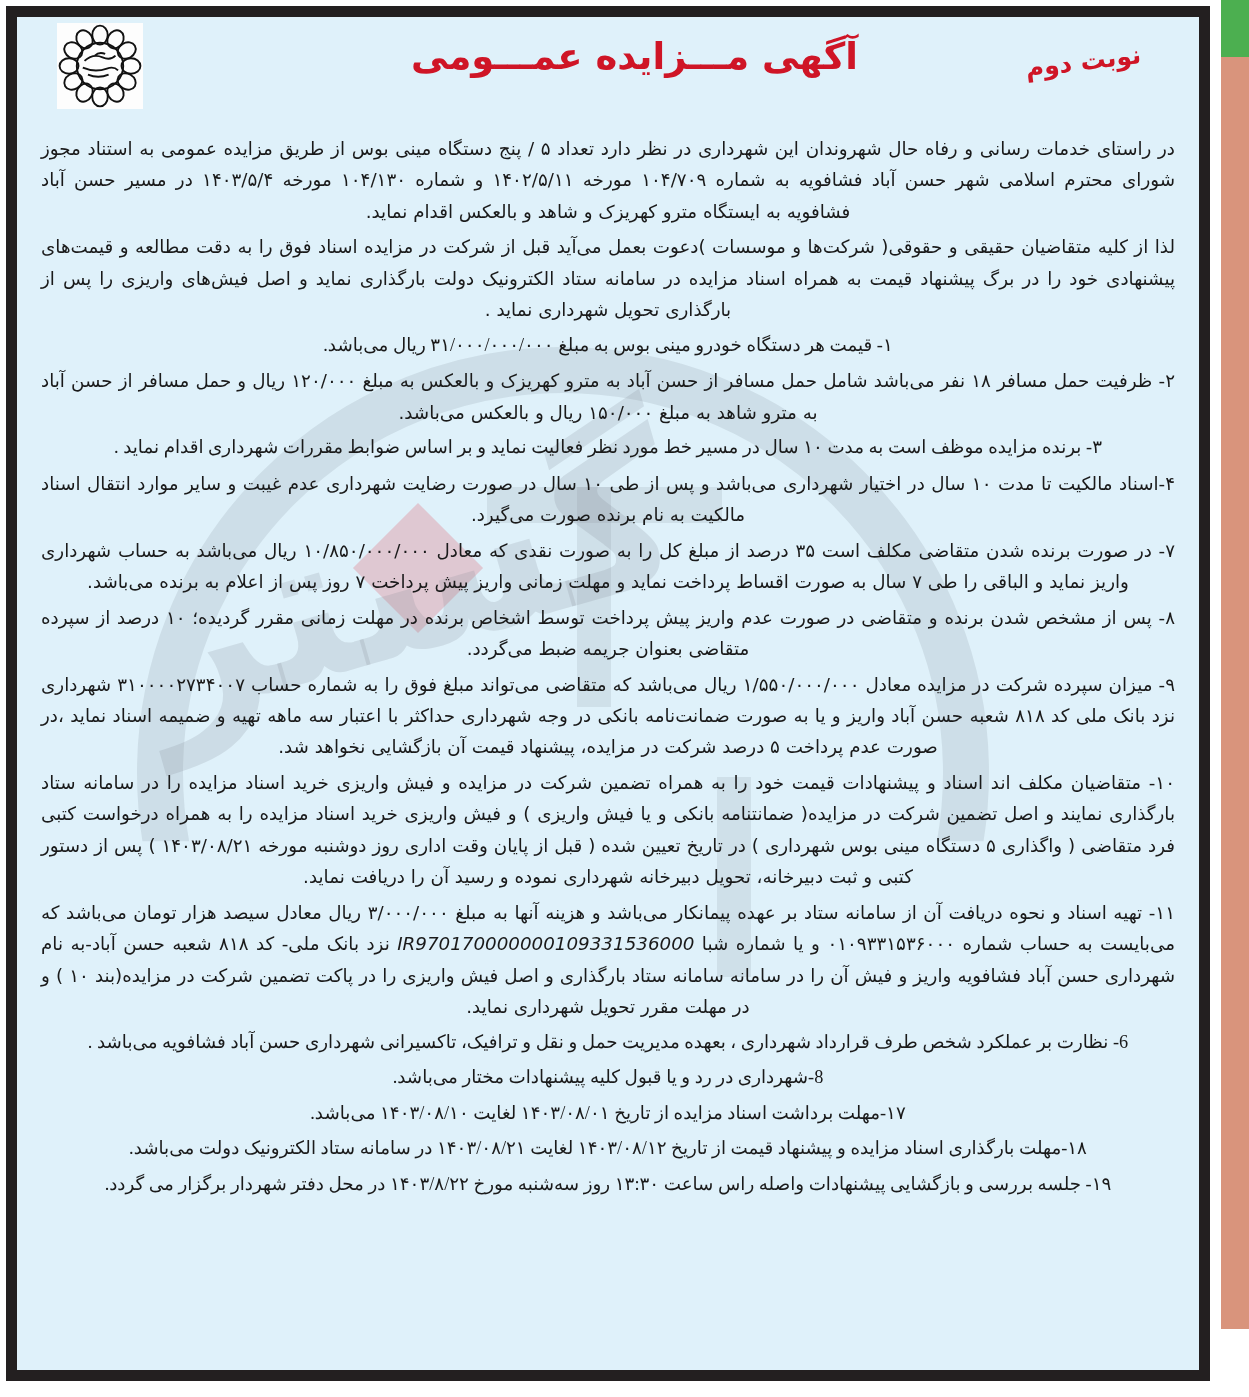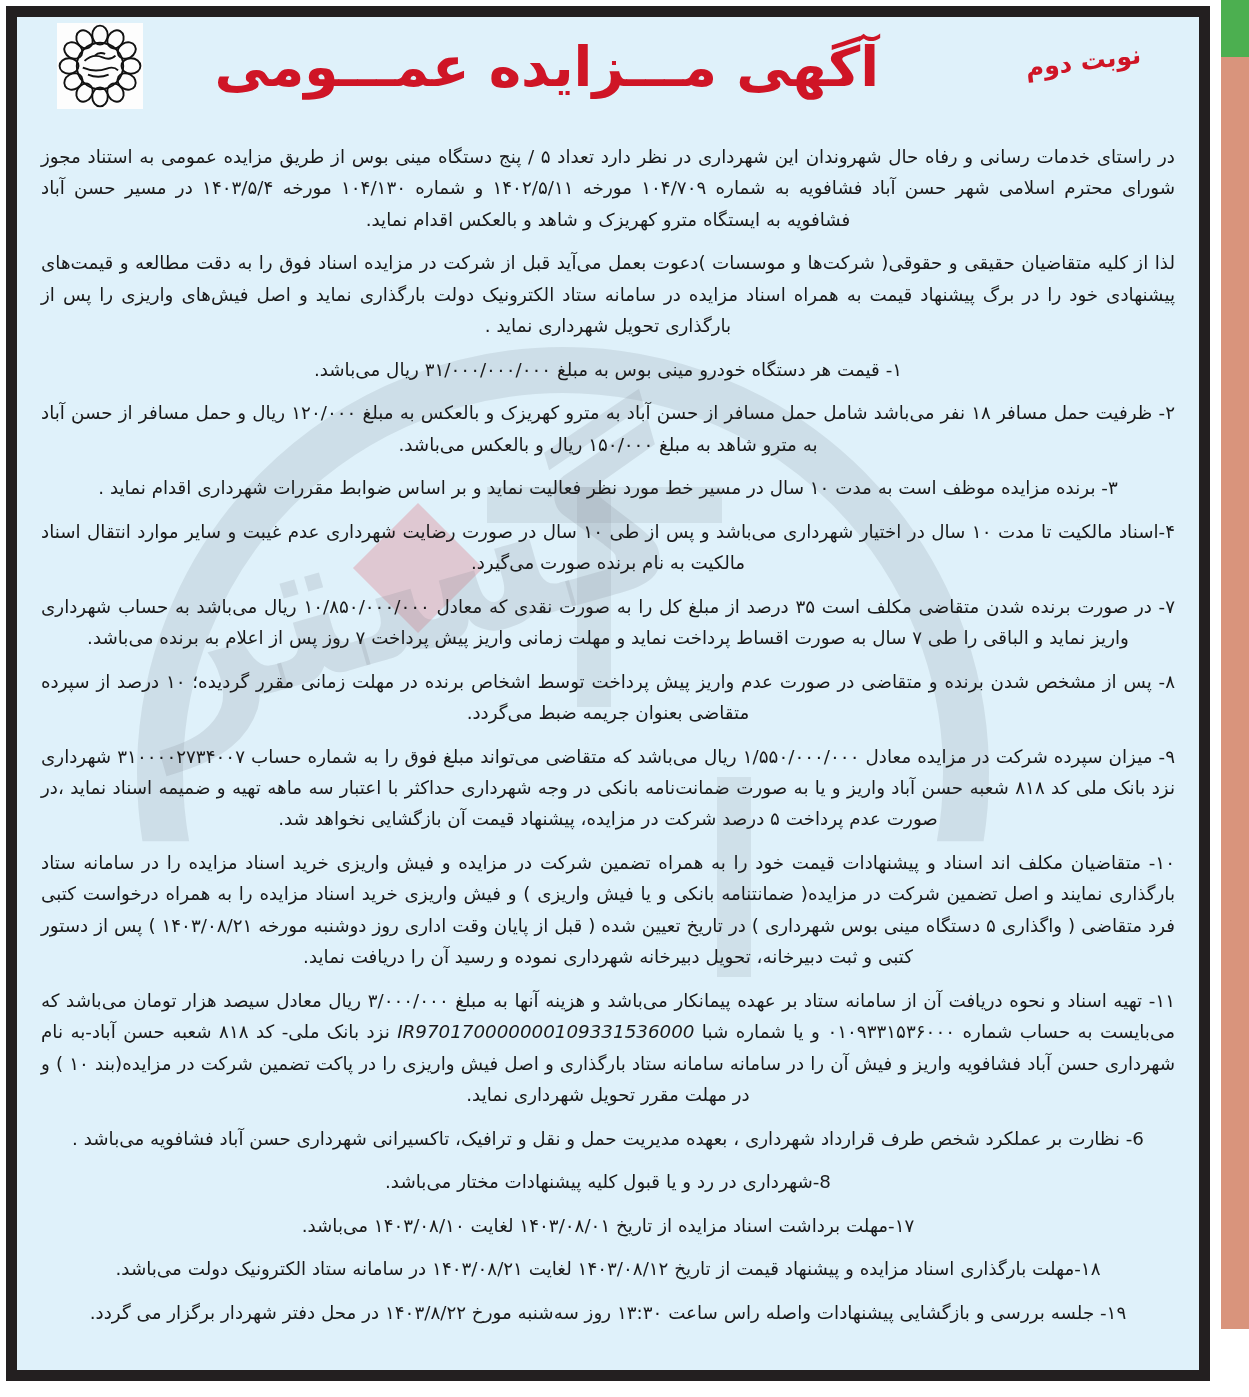--- a/index.html
+++ b/index.html
@@ -124,51 +124,52 @@
     right: 58px;
     color: #cf1526;
     font-size: 25px;
     font-weight: bold;
     transform: rotate(-7deg);
   }
 
   .main-title {
     position: absolute;
     top: 18px;
-    right: 320px;
+    right: 341px;
     color: #cf1526;
-    font-size: 55px;
+    font-size: 37px;
     font-weight: bold;
     letter-spacing: 1px;
     white-space: nowrap;
     font-family: "DejaVu Sans", "Liberation Sans", sans-serif;
   }
 
   
   .body-wrap {
     position: absolute;
     top: 112px;
     right: 24px;
     left: 24px;
     bottom: 20px;
   }
   p.para {
-    margin: 12px 0 4px 0;
+    margin: 4px 0 4px 0;
     font-size: 18.3px;
     line-height: 1.72;
     color: #1a1a1a;
     text-align: justify;
     text-align-last: center;
     font-family: "DejaVu Sans", "Liberation Sans", sans-serif;
     position: relative;
     z-index: 2;
   }
   p.para.single {
     text-align: right;
     text-align-last: center;
+    font-family: Liberation Serif, serif;
   }
   .ltr-num {
     direction: ltr;
     unicode-bidi: embed;
     display: inline-block;
     font-style: italic;
   }
 </style>
 </head>
 <body>

